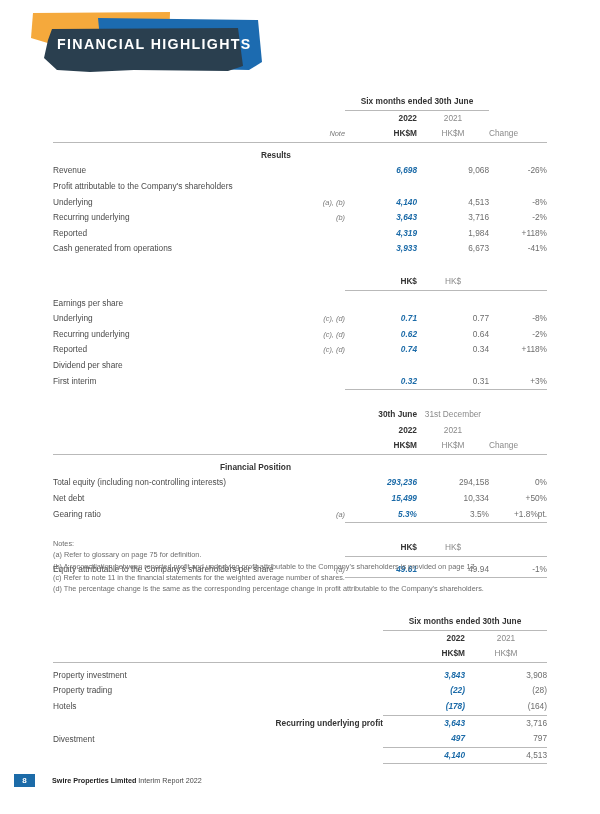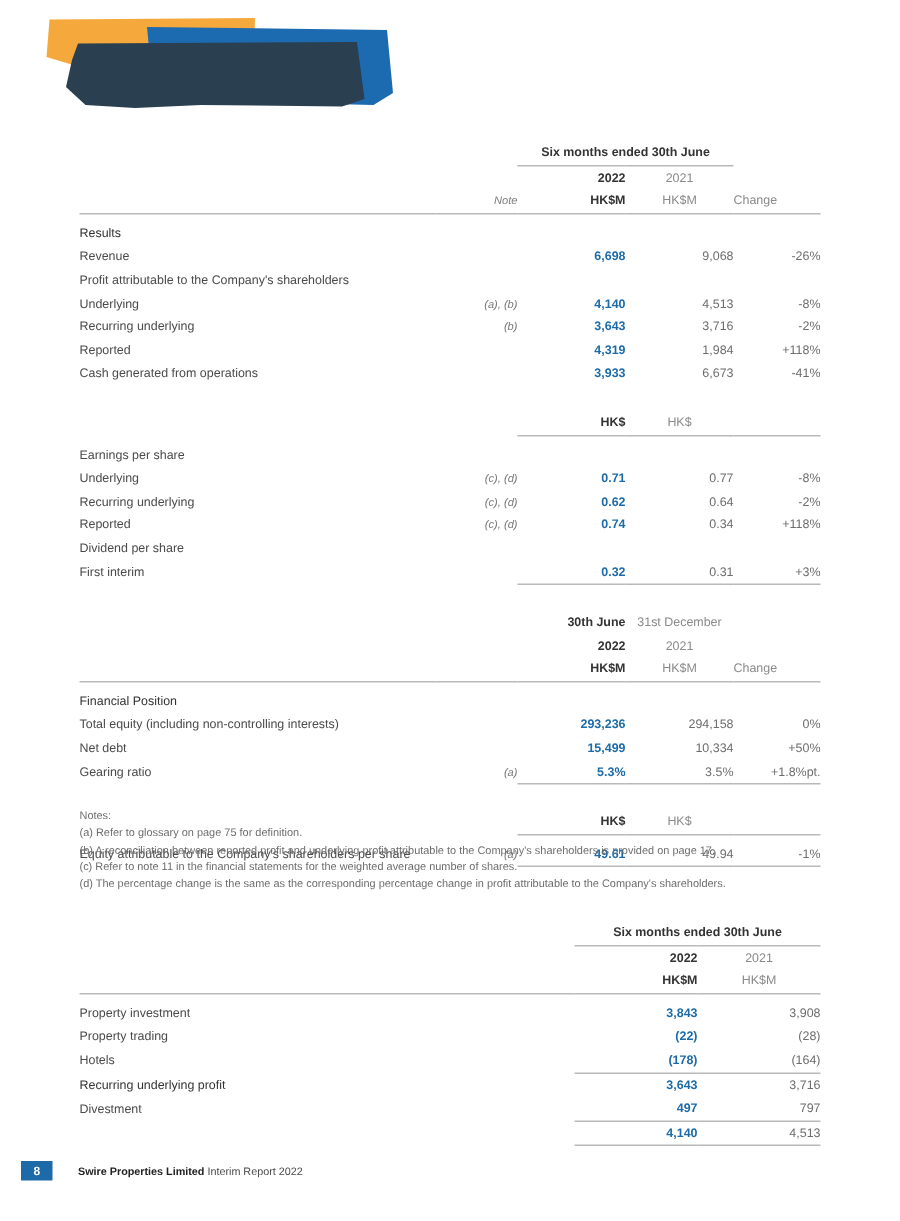--- a/index.html
+++ b/index.html
@@ -61,29 +61,29 @@
   col.c-prev   { width: 72px;  }
   col.c-chg    { width: 58px;  }
 
   
   col.b-label  { width: 330px; }
   col.b-cur    { width: 82px;  }
   col.b-prev   { width: 82px;  }
 
   td.label   { text-align: left; }
   td.note    { text-align: right; font-style: italic; font-size: 7.4px; color: #7b7b7b; padding-right: 2px;}
-  td.cur     { text-align: right; color: #1C6BA8; font-weight: bold; padding-right: 9px; }
+  td.cur     { text-align: right; color: #1C6BA8; font-weight: bold; padding-right: 9px; font-style: italic; }
   td.prev    { text-align: right; color: #6d6d6d; padding-right: 9px; }
   td.chg     { text-align: right; color: #6d6d6d; padding-right: 2px; }
 
   td.hd-cur  { text-align: right; color: #333333; font-weight: bold; padding-right: 9px; }
   td.hd-prev { text-align: center; color: #8a8a8a; padding-right: 9px; }
   td.hd-chg  { text-align: left; color: #8a8a8a; padding-right: 2px; }
 
-  tr.bold td.label { font-weight: normal; color: #333333; }
+  tr.bold td.label { font-weight: bold; color: #333333; text-align: right; }
   td.indent1 { padding-left: 13px; }
 
   
   td.span-head {
     text-align: center;
     font-weight: bold;
     color: #333333;
     font-size: 8.3px;
     padding-bottom: 1px;
   }
@@ -134,20 +134,21 @@
 
 <div id="header-banner">
   <svg width="600" height="86" viewBox="0 0 600 86" xmlns="http://www.w3.org/2000/svg">
 
     <polygon points="33,13 170,12 169,46 61,47 31,38" fill="#F5A93C"></polygon>
 
     <polygon points="98,18 258,20 262,62 249,70 115,67 101,50" fill="#1C6BB0"></polygon>
 
     <polygon points="52,29 238,28 243,66 228,71 134,70 90,72 57,70 44,58 48,40" fill="#2A3F4F"></polygon>
   </svg>
+  <div id="banner-title">FINANCIAL HIGHLIGHTS</div>
 </div>
 
 <div class="sheet" style="top:94px;">
   <table class="fin">
     <colgroup>
       <col class="c-label">
         <col class="c-note">
         <col class="c-cur">
         <col class="c-prev">
         <col class="c-chg">

